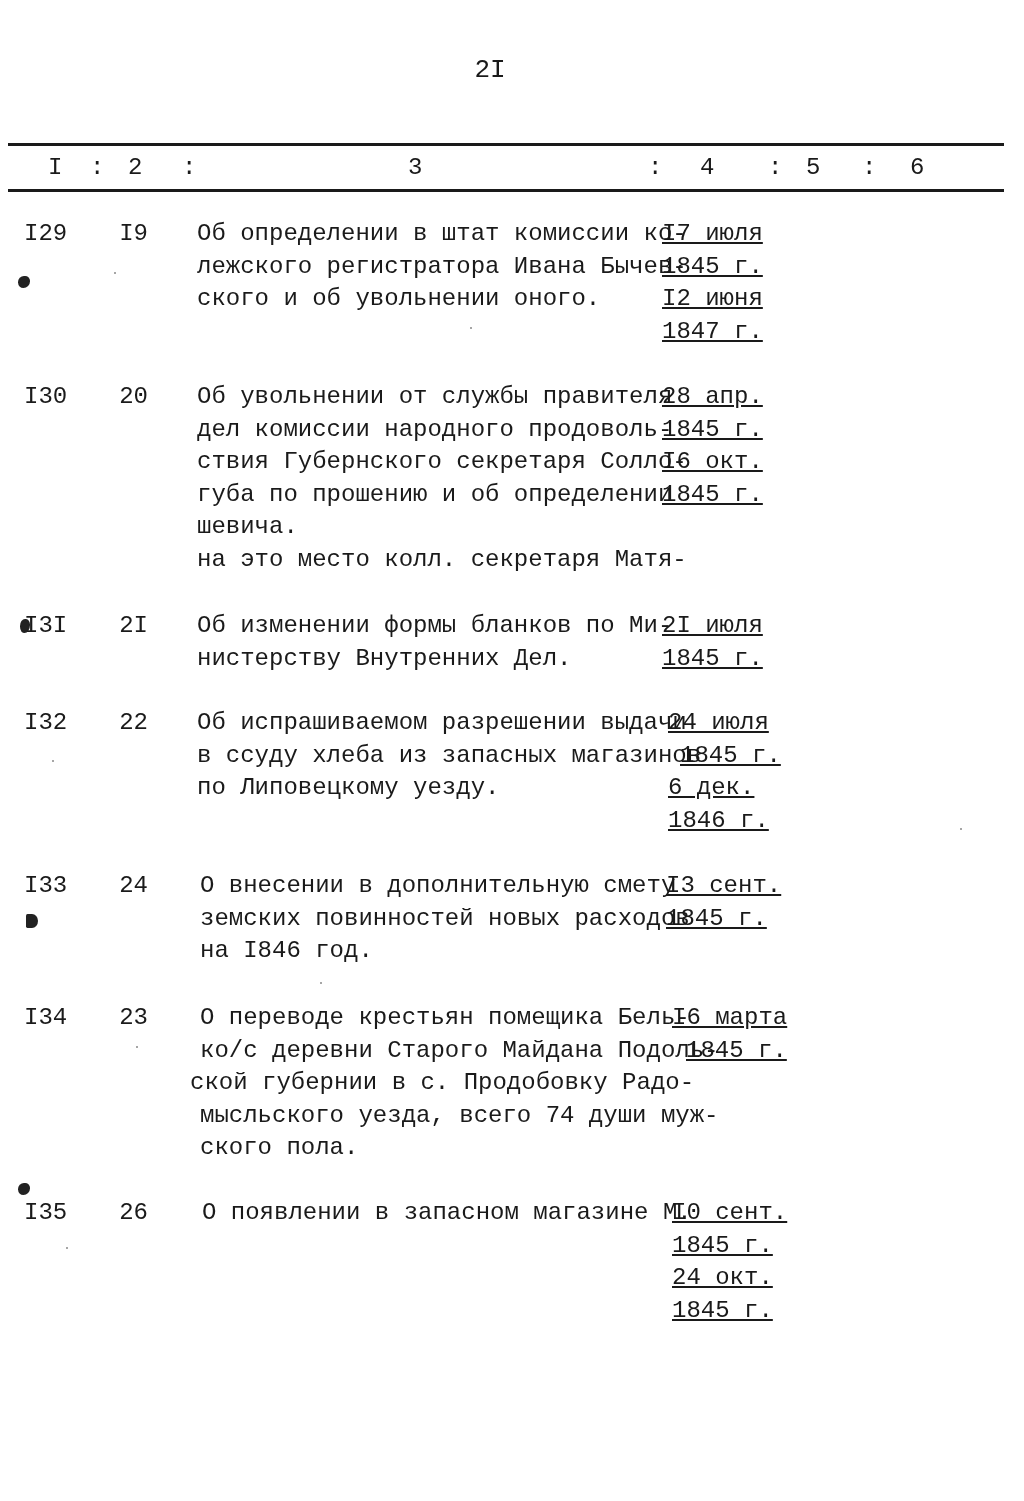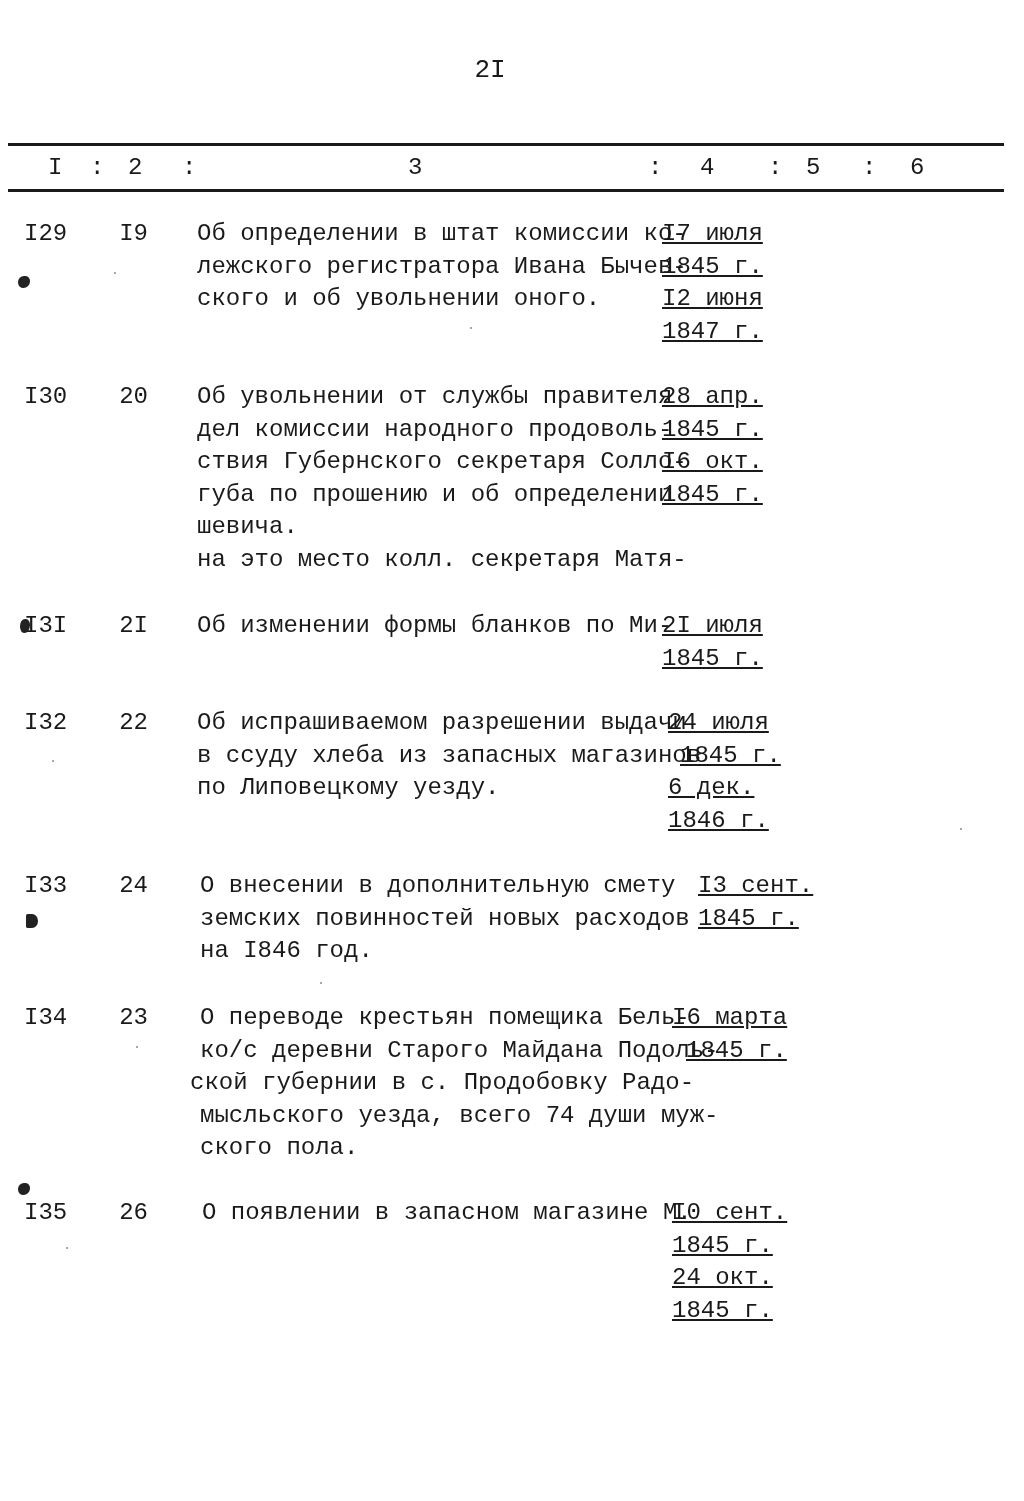--- a/index.html
+++ b/index.html
@@ -150,20 +150,21 @@
     <span class="line">I6 окт.</span>
     <span class="line">1845 г.</span>
   </div>
 </div>
 
 <div class="entry" style="top:610px">
   <span class="col-num">I3I</span>
   <span class="col-doc">2I</span>
   <div class="col-desc">
     <span class="line">Об изменении формы бланков по Ми-</span>
+    <span class="line">нистерству Внутренних Дел.</span>
   </div>
   <div class="col-dates">
     <span class="line">2I июля</span>
     <span class="line">1845 г.</span>
   </div>
 </div>
 
 <div class="entry" style="top:707px">
   <span class="col-num">I32</span>
   <span class="col-doc">22</span>
@@ -181,21 +182,21 @@
 </div>
 
 <div class="entry" style="top:870px">
   <span class="col-num">I33</span>
   <span class="col-doc">24</span>
   <div class="col-desc" style="left:200px">
     <span class="line">О внесении в дополнительную смету</span>
     <span class="line">земских повинностей новых расходов</span>
     <span class="line">на I846 год.</span>
   </div>
-  <div class="col-dates" style="left:698px">
+  <div class="col-dates" style="left:666px">
     <span class="line">I3 сент.</span>
     <span class="line">1845 г.</span>
   </div>
 </div>
 
 <div class="entry" style="top:1002px">
   <span class="col-num">I34</span>
   <span class="col-doc">23</span>
   <div class="col-desc" style="left:200px">
     <span class="line">О переводе крестьян помещика Бель-</span>

